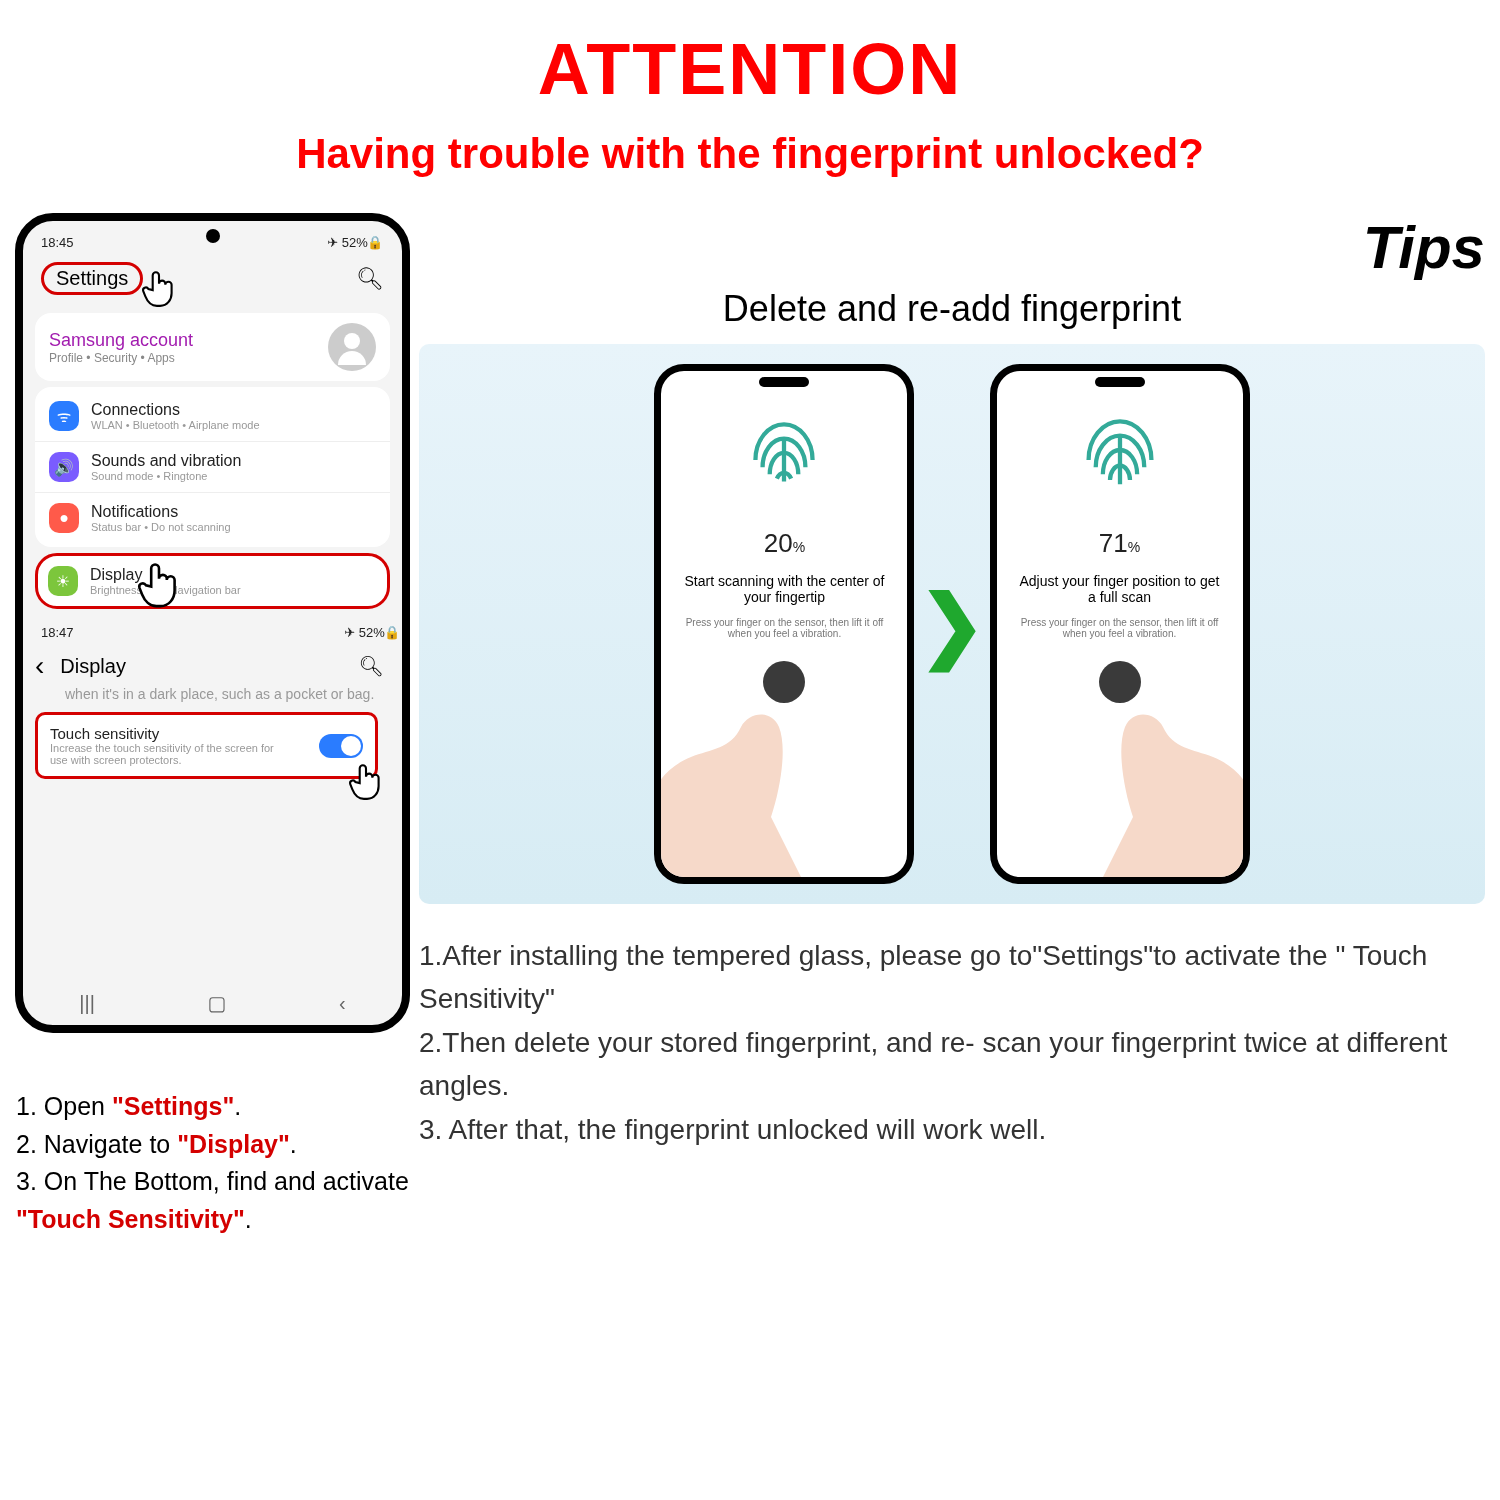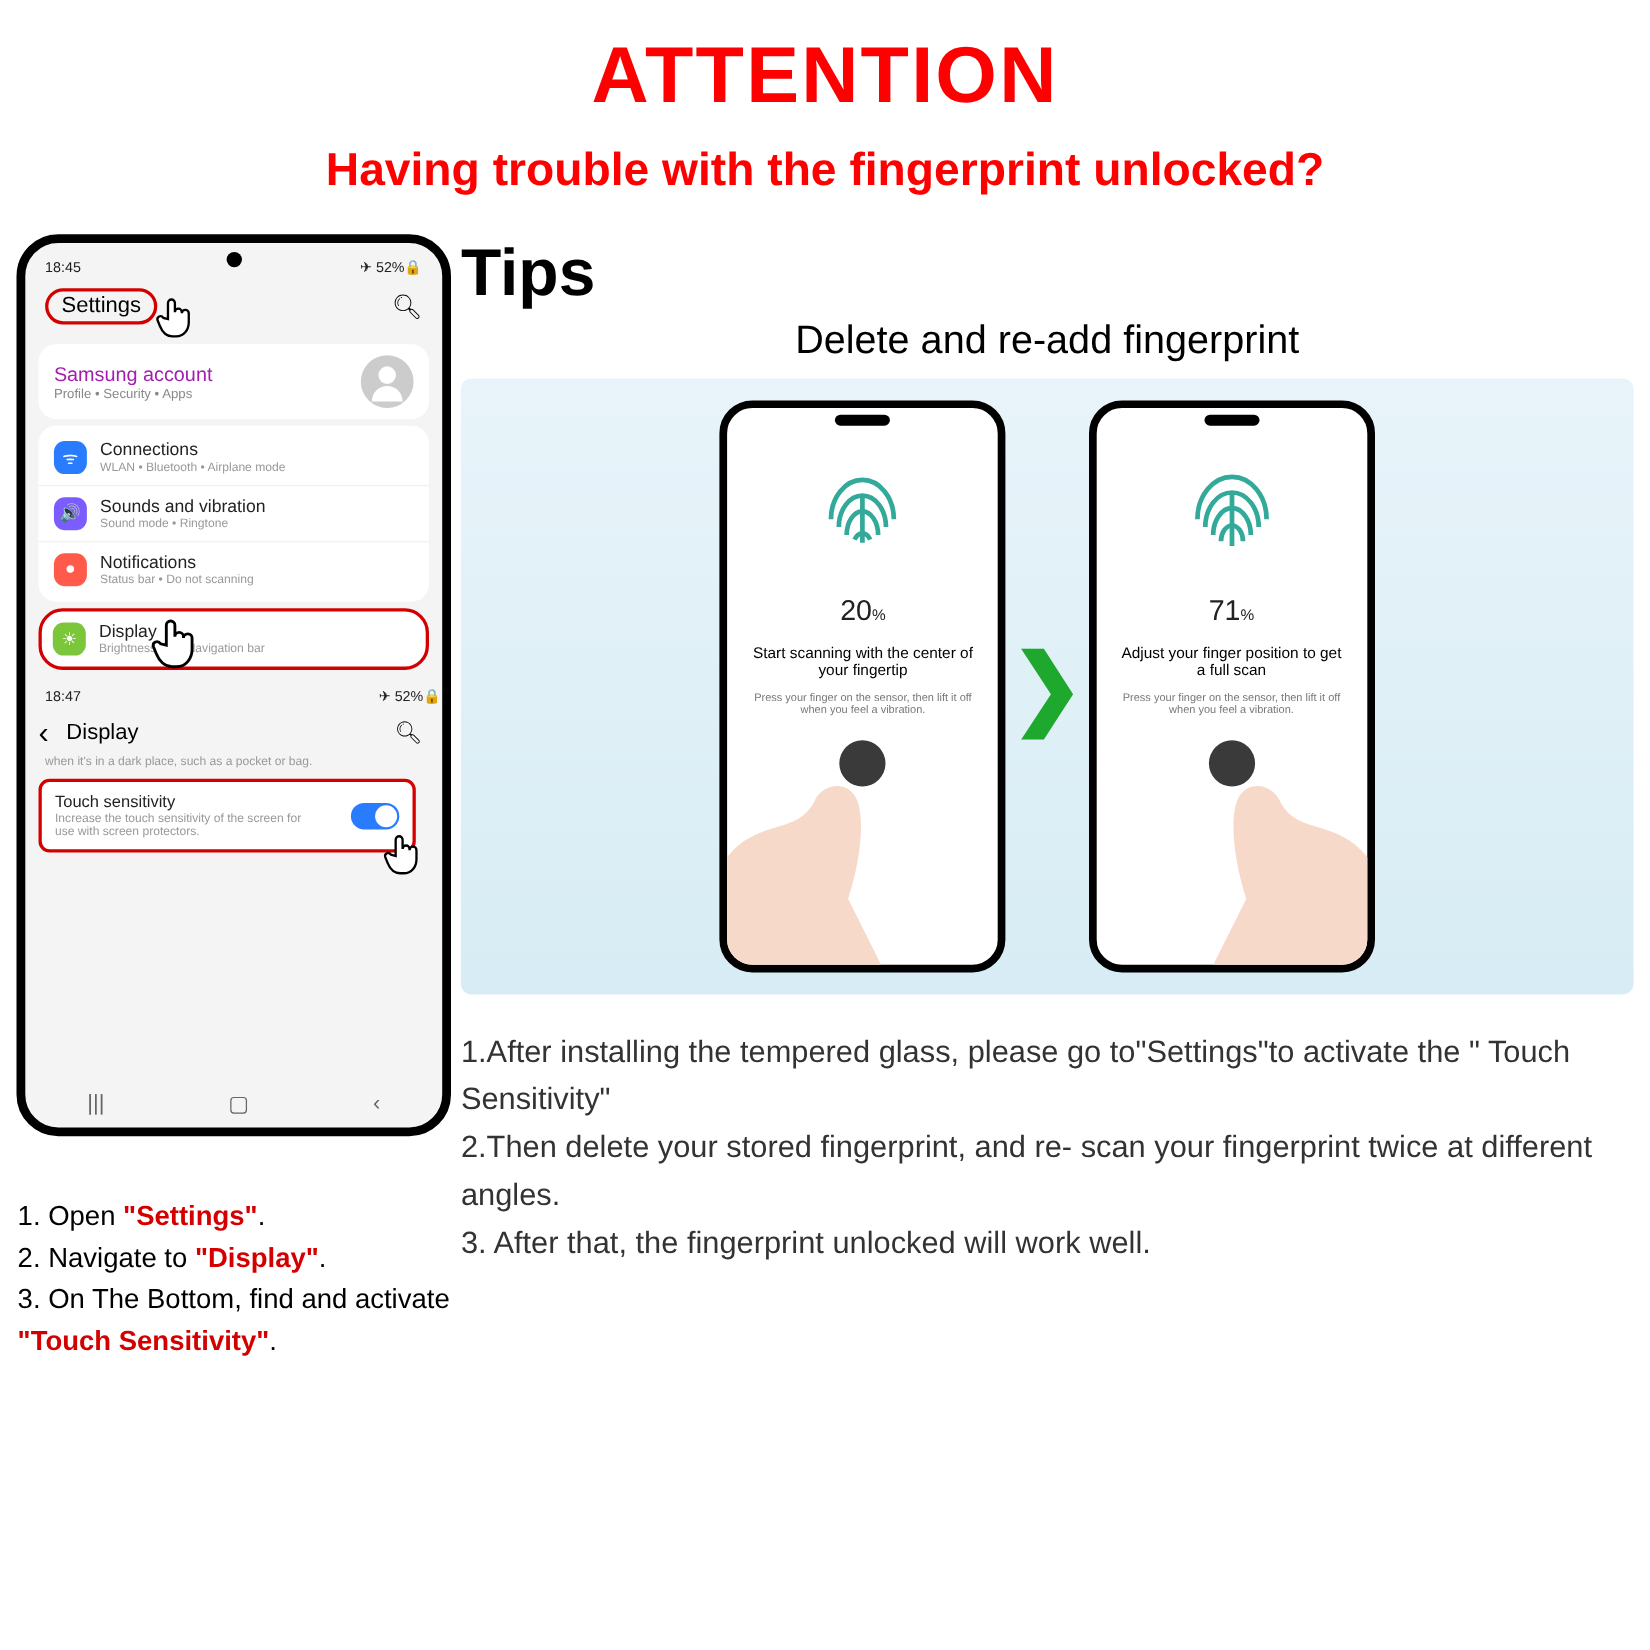--- a/index.html
+++ b/index.html
@@ -146,23 +146,24 @@
 }
 .display-head {
   display: flex;
   align-items: center;
   gap: 16px;
   padding: 6px 18px 4px 12px;
   font-size: 20px;
   justify-content: space-between;
 }
 .truncated {
-  font-size: 11px;
+  font-size: 14px;
   color: #999;
   padding: 0 18px 6px 18px;
+  margin-left: 24px;
 }
 
 .touch-sens {
   border: 3px solid #d40000;
   border-radius: 10px;
   margin: 4px 24px 6px 12px;
   padding: 10px 12px;
   background: #fff;
   display: flex;
   align-items: center;
@@ -195,24 +196,25 @@
 
 
 .hand-svg { width: 42px; height: 42px; }
 .hand-svg.lg { width: 52px; height: 52px; }
 
 
 .right-col {
   flex: 1;
 }
 .tips-h {
-  text-align: left;
+  text-align: right;
   font-size: 60px;
   font-weight: 600;
   margin: 0 0 6px 0;
+  font-style: italic;
 }
 .tips-sub {
   text-align: center;
   font-size: 36px;
   margin-bottom: 14px;
 }
 
 .scan-panel {
   background: linear-gradient(#e8f4fa,#d7ecf4);
   border-radius: 10px;
@@ -239,21 +241,21 @@
   top: 6px; left: 50%;
   transform: translateX(-50%);
   width: 50px; height: 10px;
   background: #000;
   border-radius: 5px;
 }
 .fp-core {
   display: flex;
   flex-direction: column;
   align-items: center;
-  padding-top: 51px;
+  padding-top: 39px;
 }
 .fp-icon {
   width: 90px; height: 100px;
   margin-bottom: 18px;
 }
 .fp-pct { font-size: 26px; color: #222; }
 .fp-pct .pc { font-size: 14px; }
 .fp-line1 { font-size: 14px; text-align: center; margin-top: 14px; padding: 0 20px; }
 .fp-line2 { font-size: 10px; text-align: center; color: #777; margin-top: 12px; padding: 0 20px; }
 .fp-sensor {

